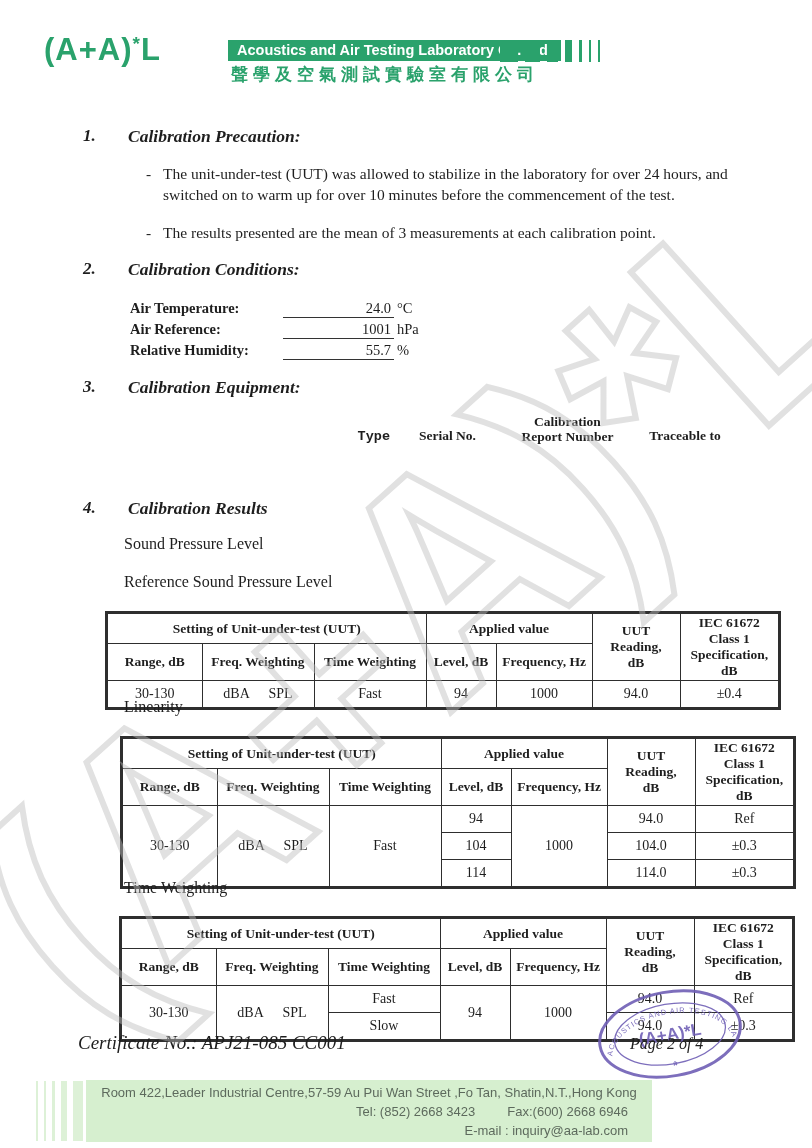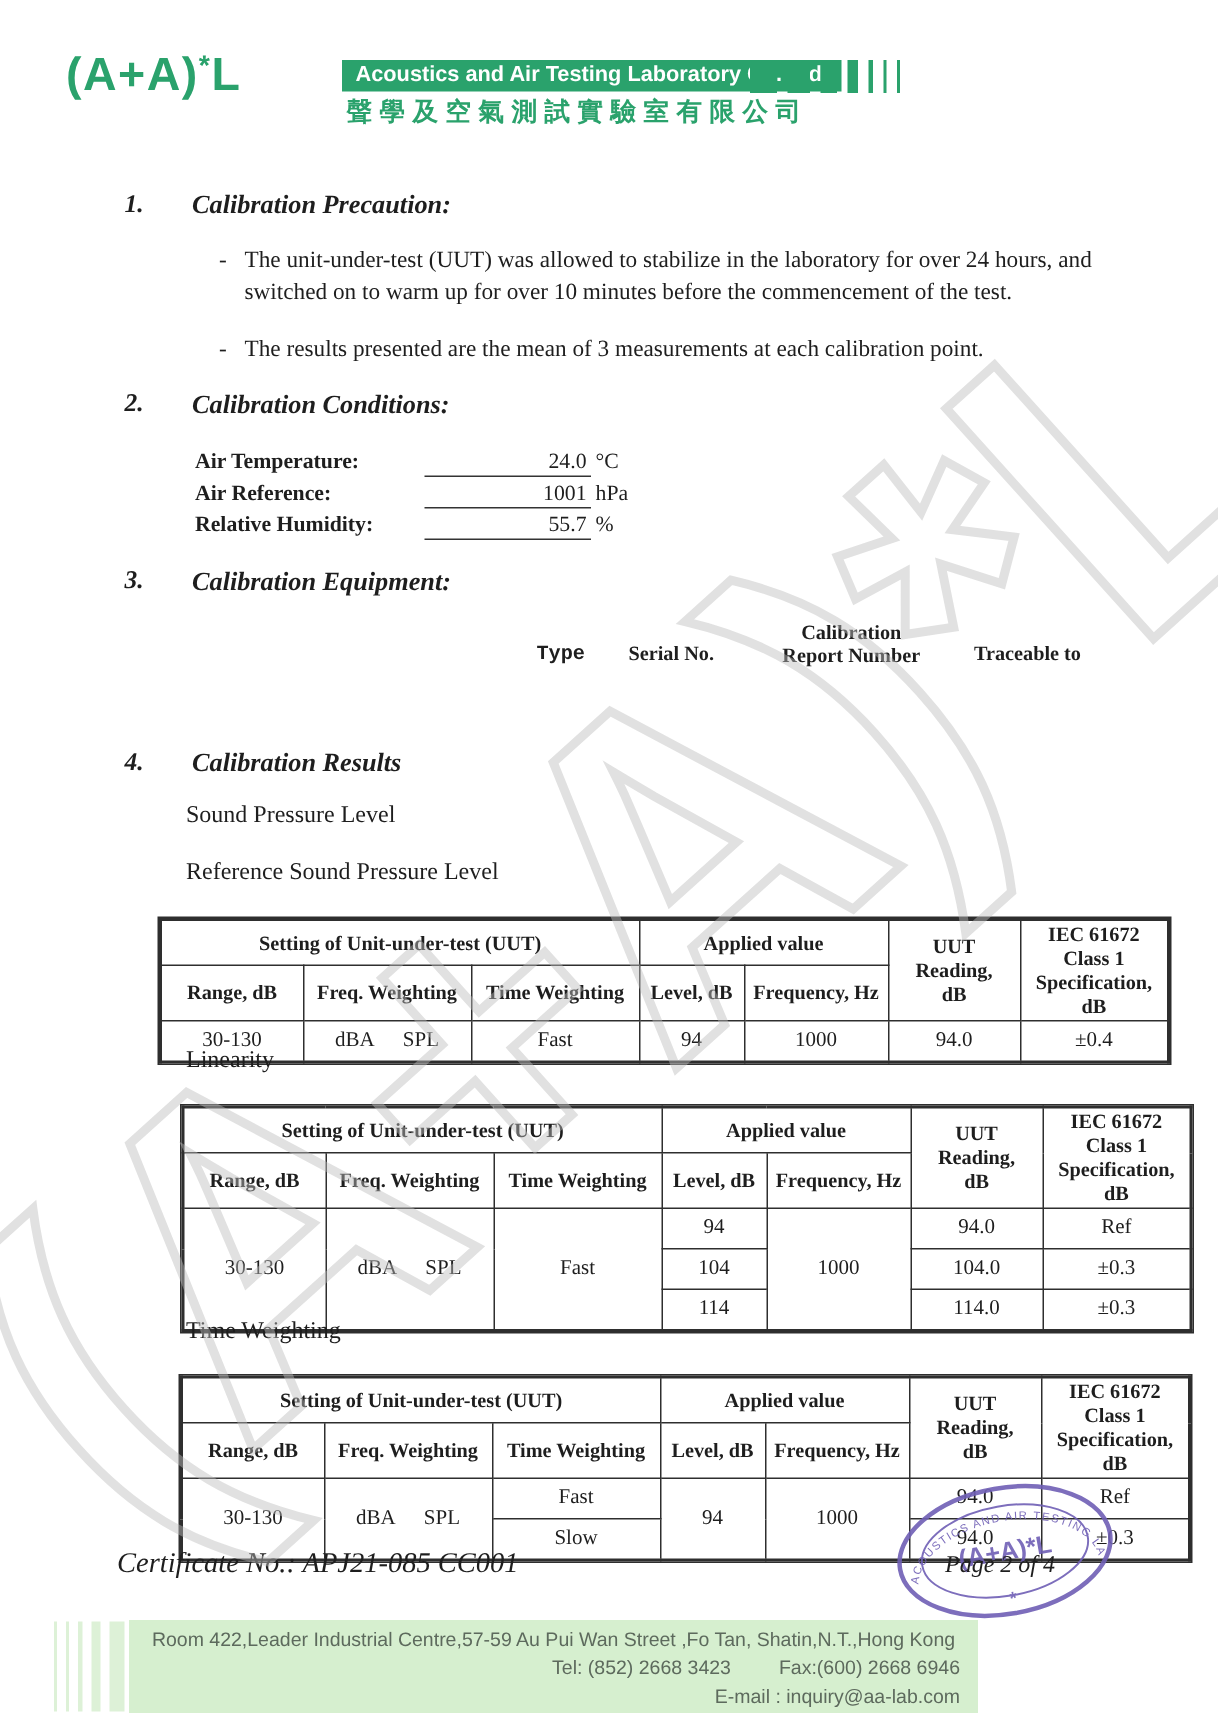--- a/index.html
+++ b/index.html
@@ -55,21 +55,21 @@
   .watermark{position:absolute;left:-160px;top:420px;width:1160px;height:360px;line-height:360px;
     text-align:center;transform:rotate(-42deg);
     font-family:"Liberation Sans",sans-serif;font-weight:bold;font-size:300px;letter-spacing:-6px;
     color:transparent;-webkit-text-stroke:6px #bdbdbd;opacity:.45;z-index:5;pointer-events:none;}
   
   .footer-stripes{position:absolute;left:36px;top:1081px;height:60px;display:flex;align-items:stretch;gap:6px;z-index:2;}
   .footer-stripes span{display:inline-block;background:#ddf1d7;}
   .footer-band{position:absolute;left:86px;top:1080px;width:566px;height:62px;background:#d6efcf;z-index:2;
     font-family:"Liberation Sans",sans-serif;font-size:13px;color:#5d6a5d;}
   .footer-band .l1{text-align:center;padding-top:4px;line-height:18px;}
-  .footer-band .l2,.footer-band .l3{display:flex;justify-content:flex-end;gap:32px;padding-right:12px;line-height:19px;}
+  .footer-band .l2,.footer-band .l3{display:flex;justify-content:flex-end;gap:32px;padding-right:24px;line-height:19px;}
 </style>
 </head>
 <body>
 
 <div class="page">
 
   <div class="watermark">(A+A)*L</div>
 
   <div class="logo"><span>(A+A)</span><sup>*</sup><span>L</span></div>
   <div class="banner">Acoustics and Air Testing Laboratory Co. Ltd.</div>

